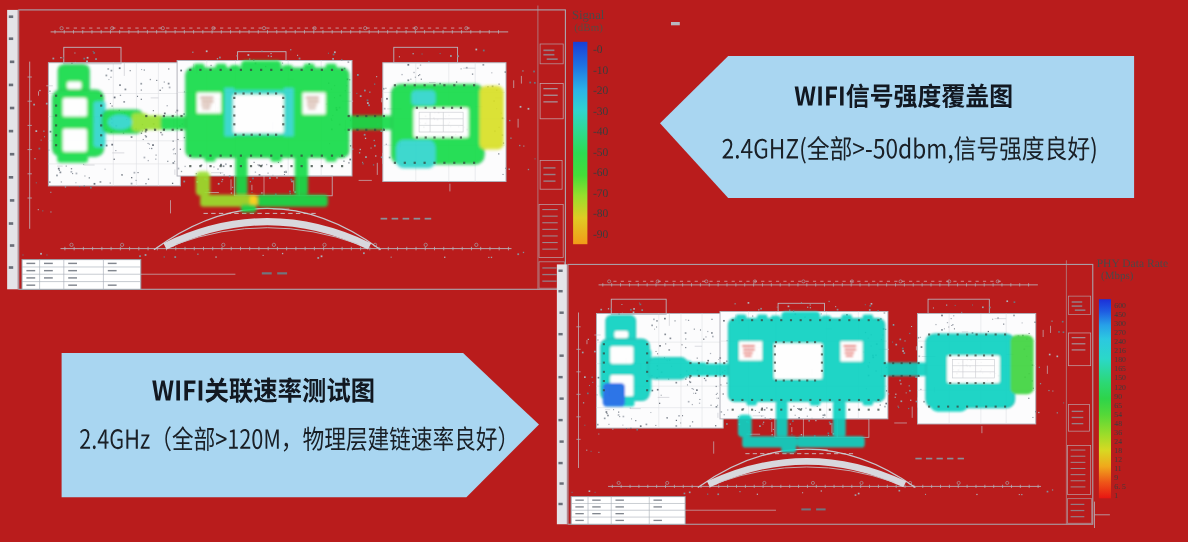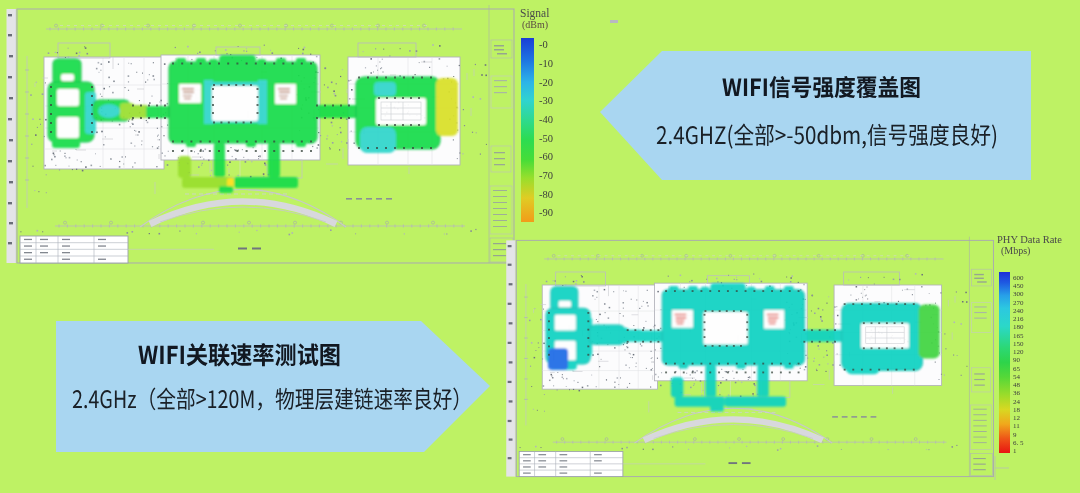--- a/index.html
+++ b/index.html
@@ -1,15 +1,15 @@
 <!DOCTYPE html>
 <html><head><meta charset="utf-8"><title>WiFi coverage report</title>
 <style>
 html,body{margin:0;padding:0;background:#fff;font-family:"Liberation Sans",sans-serif;}
-#stage{position:relative;width:1080px;height:493px;background:#bef264;overflow:hidden;}
+#stage{position:relative;width:1080px;height:493px;background:#b91c1c;overflow:hidden;}
 </style></head>
 <body>
 
 <div id="stage">
 <svg width="1080" height="493" viewBox="0 0 1080 493" xmlns="http://www.w3.org/2000/svg">
 <defs>
 <linearGradient id="gradA" x1="0" y1="0" x2="0" y2="1">
           <stop offset="0" stop-color="#1b3ed6"></stop>
           <stop offset="0.12" stop-color="#1e74e2"></stop>
           <stop offset="0.24" stop-color="#2cb4e8"></stop>

